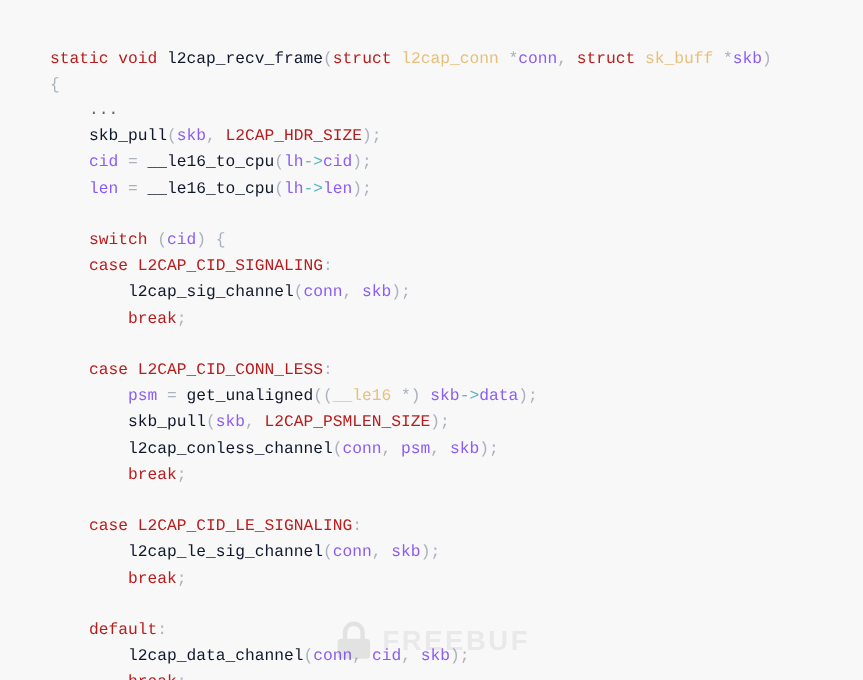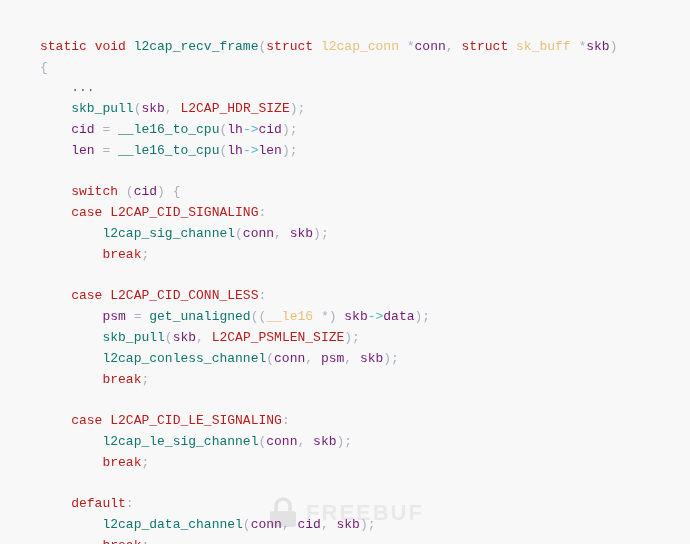--- a/index.html
+++ b/index.html
@@ -17,23 +17,23 @@
       padding: 16px 20px 16px 40px;
       white-space: pre;
       position: relative;
     }
     .line {
       display: block;
       min-height: 1.6em;
     }
     
     .kw    { color: #b91c1c; }  
-    .fn    { color: #0f766e; }  
+    .fn    { color: #0f172a; }  
     .type  { color: #e5c07b; margin-top: 20px; }  
-    .var   { color: #701a75; }  
+    .var   { color: #8b5cf6; }  
     .plain { color: #abb2bf; }  
     .macro { color: #b91c1c; }
     .comment { color: #5c6370; }
     .arrow { color: #56b6c2; }
 
     
     .watermark {
       position: absolute;
       bottom: 14px;
       left: 50%;

